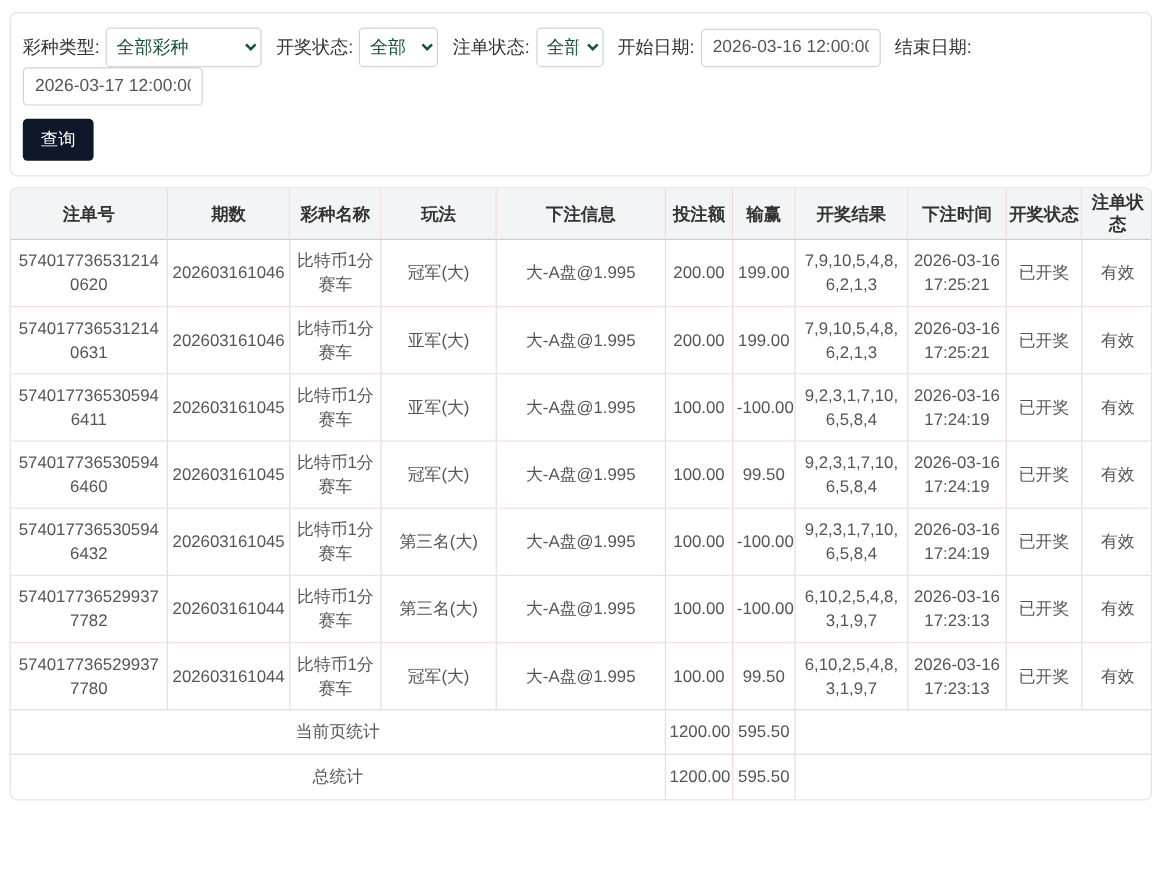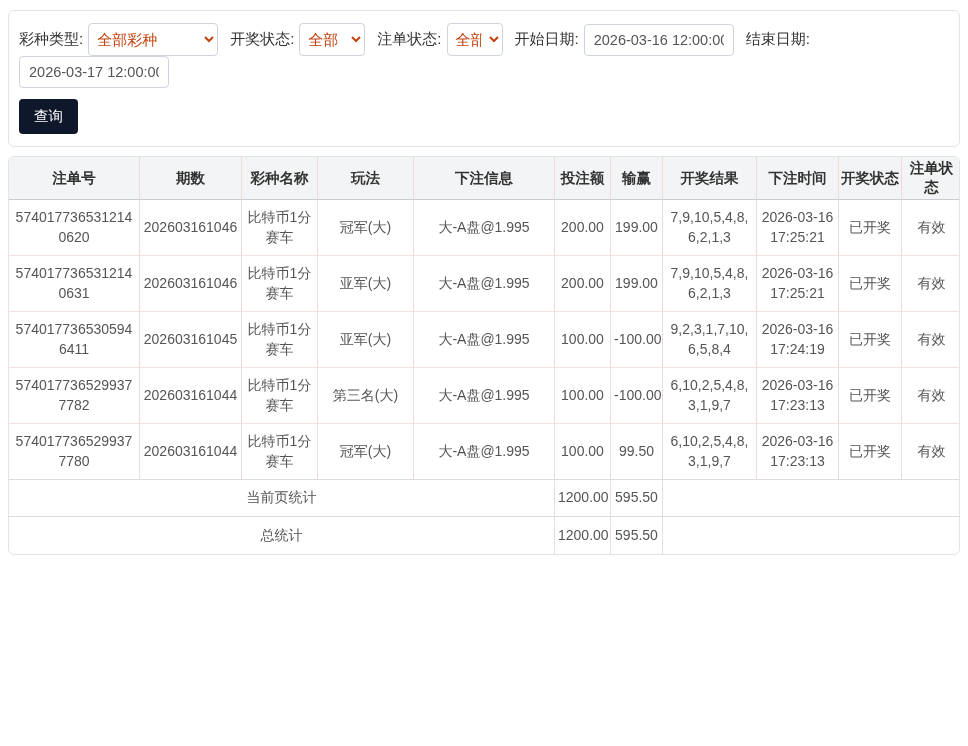--- a/index.html
+++ b/index.html
@@ -25,21 +25,21 @@
     color: #333;
     font-size: 15px;
   }
   .filter-label { margin: 0 5px 0 12px; white-space: nowrap; }
   .filter-label:first-child { margin-left: 0; }
   select {
     height: 33px;
     border: 1px solid #ced4da;
     border-radius: 4px;
     background: #fff;
-    color: #c2410c;
+    color: #14532d;
     font-size: 15px;
     font-family: inherit;
     padding: 0 4px;
   }
   .sel-lottery { width: 130px; }
   .sel-draw { width: 66px; }
   .sel-order { width: 56px; }
   input.date-input {
     height: 32px;
     width: 150px;
@@ -190,20 +190,46 @@
           <td class="c3">亚军(大)</td>
           <td class="c4">大-A盘@1.995</td>
           <td class="c5">100.00</td>
           <td class="c6">-100.00</td>
           <td class="c7">9,2,3,1,7,10,6,5,8,4</td>
           <td class="c8">2026-03-16 17:24:19</td>
           <td class="c9">已开奖</td>
           <td class="c10">有效</td>
         </tr>
         <tr>
+          <td class="c0">5740177365305946460</td>
+          <td class="c1">202603161045</td>
+          <td class="c2">比特币1分赛车</td>
+          <td class="c3">冠军(大)</td>
+          <td class="c4">大-A盘@1.995</td>
+          <td class="c5">100.00</td>
+          <td class="c6">99.50</td>
+          <td class="c7">9,2,3,1,7,10,6,5,8,4</td>
+          <td class="c8">2026-03-16 17:24:19</td>
+          <td class="c9">已开奖</td>
+          <td class="c10">有效</td>
+        </tr>
+        <tr>
+          <td class="c0">5740177365305946432</td>
+          <td class="c1">202603161045</td>
+          <td class="c2">比特币1分赛车</td>
+          <td class="c3">第三名(大)</td>
+          <td class="c4">大-A盘@1.995</td>
+          <td class="c5">100.00</td>
+          <td class="c6">-100.00</td>
+          <td class="c7">9,2,3,1,7,10,6,5,8,4</td>
+          <td class="c8">2026-03-16 17:24:19</td>
+          <td class="c9">已开奖</td>
+          <td class="c10">有效</td>
+        </tr>
+        <tr>
           <td class="c0">5740177365299377782</td>
           <td class="c1">202603161044</td>
           <td class="c2">比特币1分赛车</td>
           <td class="c3">第三名(大)</td>
           <td class="c4">大-A盘@1.995</td>
           <td class="c5">100.00</td>
           <td class="c6">-100.00</td>
           <td class="c7">6,10,2,5,4,8,3,1,9,7</td>
           <td class="c8">2026-03-16 17:23:13</td>
           <td class="c9">已开奖</td>

